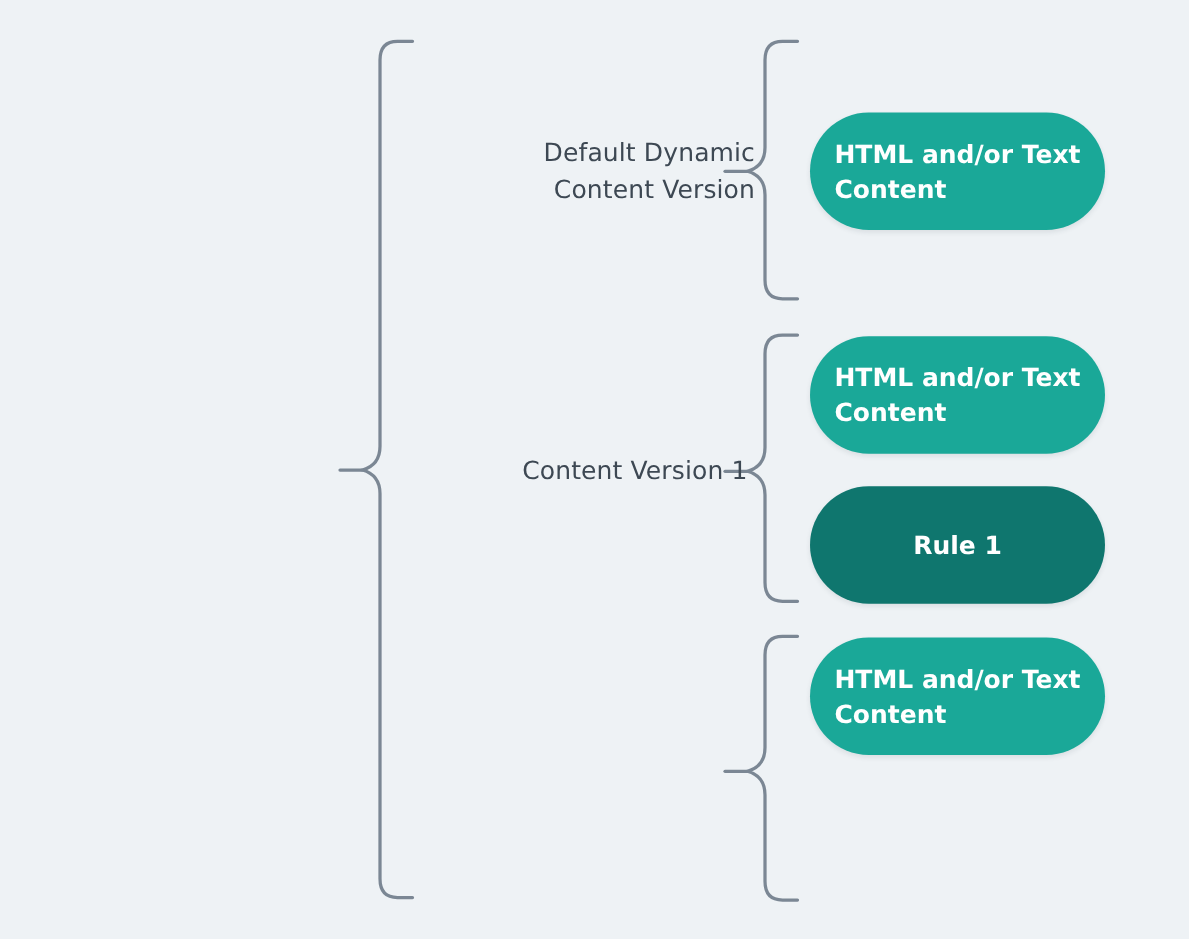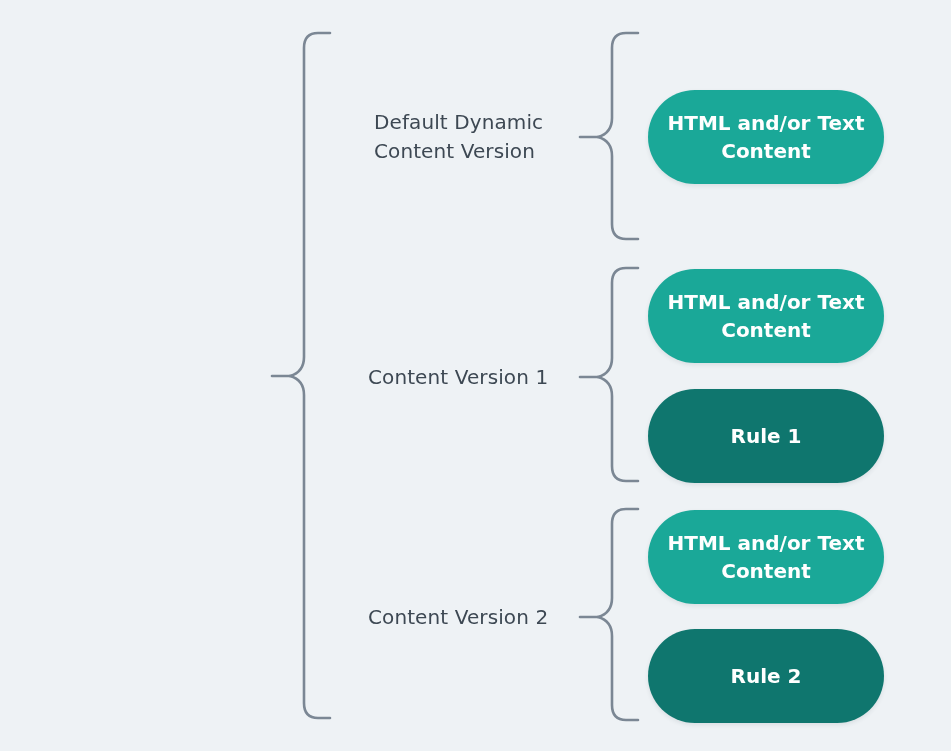--- a/index.html
+++ b/index.html
@@ -26,30 +26,30 @@
     width: 951px;
     height: 751px;
     pointer-events: none;
   }
   .node-label {
     position: absolute;
     color: #3d4853;
     font-size: 20px;
     line-height: 29px;
     letter-spacing: 0.1px;
-    text-align: left;
+    text-align: right;
     white-space: pre-line;
     transform: translate(-50%, -50%);
   }
   .pill {
     position: absolute;
     display: flex;
     align-items: center;
     justify-content: center;
-    text-align: center;
+    text-align: left;
     color: #ffffff;
     font-size: 20px;
     font-weight: bold;
     line-height: 28px;
     border-radius: 999px;
     box-sizing: border-box;
     padding: 0 16px;
     white-space: pre-line;
     box-shadow: 0 2px 4px rgba(40, 55, 70, 0.10);
   }
@@ -78,28 +78,26 @@
       <path d="M 580 617 L 598 617"></path>
     </g>
   </svg>
 
 
   <div class="node-label" style="left:489px; top:137px; width:230px;">Default Dynamic
 Content Version</div>
 
   <div class="node-label" style="left:483px; top:377px; width:230px;">Content Version 1</div>
 
-  <div class="node-label" style="left:483px; top:617px; width:230px;">Content Version 2</div>
 
   <div class="pill pill-teal" style="left:648px; top:90px; width:236px; height:94px;">HTML and/or Text
 Content</div>
 
   <div class="pill pill-teal" style="left:648px; top:269px; width:236px; height:94px;">HTML and/or Text
 Content</div>
 
   <div class="pill pill-purple" style="left:648px; top:389px; width:236px; height:94px;">Rule 1</div>
 
   <div class="pill pill-teal" style="left:648px; top:510px; width:236px; height:94px;">HTML and/or Text
 Content</div>
 
-  <div class="pill pill-purple" style="left:648px; top:629px; width:236px; height:94px;">Rule 2</div>
 
 </div>
 
 </body></html>

